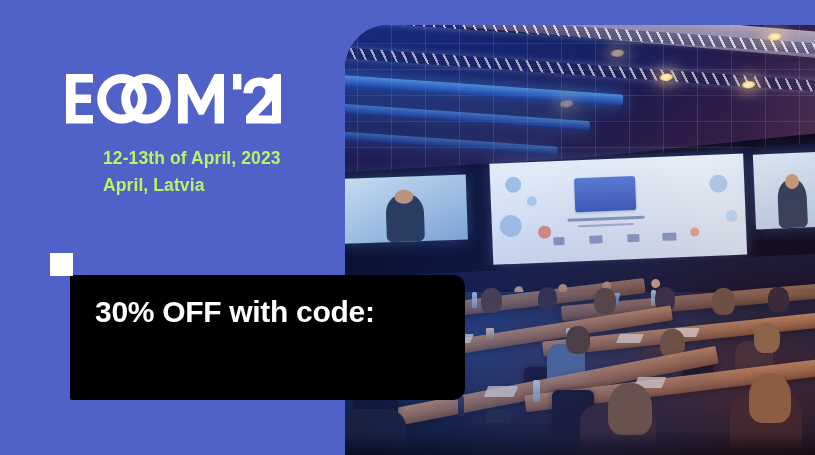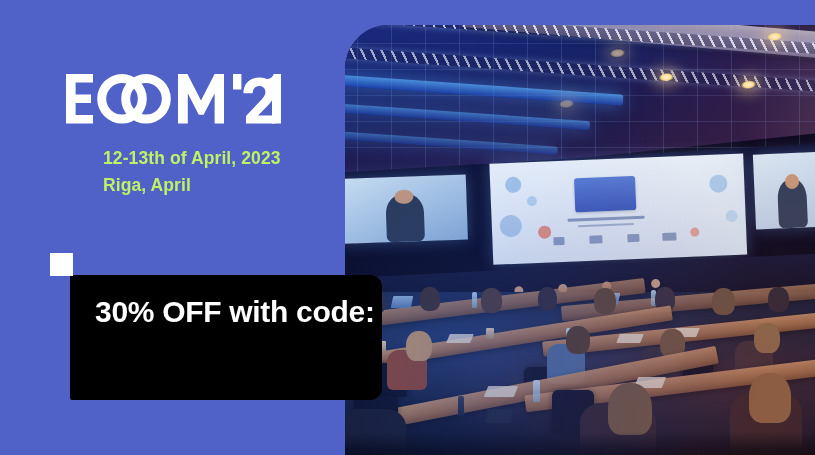--- a/index.html
+++ b/index.html
@@ -325,21 +325,21 @@
     width: 23px;
     height: 23px;
     background: #ffffff;
     z-index: 3;
   }
 
   .promo {
     position: absolute;
     left: 70px;
     top: 275px;
-    width: 312px;
+    width: 395px;
     height: 125px;
     background: #000000;
     border-radius: 2px 12px 12px 2px;
     z-index: 2;
   }
   .promo-line1 {
     position: absolute;
     left: 25px;
     top: 20px;
     color: #ffffff;
@@ -511,21 +511,21 @@
       <path d="M167 2 h8.4 v15.5 h-8.4 Z" fill="#ffffff"></path>
 
       <path d="M180 51.5 v-7.6 l15.6-16.4 c2.6-2.8 3.8-4.9 3.8-7.4 0-3.6-2.5-6-6.2-6 -3.9 0-6.4 2.6-6.6 7.1 h-9.2 c.2-9.6 6.6-15.6 15.9-15.6 9.4 0 15.6 5.6 15.6 14 0 5-2 8.7-6.6 13.4 l-10.2 10.4 h17.2 v8.1 Z" fill="#ffffff"></path>
 
       <path d="M212 51.5 V14.4 h-6.2 V7.2 c4.6-.3 7-2 7.8-5.2 H221 v49.5 Z" fill="#ffffff" transform="translate(-6,0)"></path>
     </svg>
   </div>
 
   <div class="meta">
     <div>12-13th of April, 2023</div>
-    <div>Riga, April</div>
+    <div>April, Latvia</div>
   </div>
 
   <div class="accent-square"></div>
 
   <div class="promo">
     <div class="promo-line1">30% OFF with code:</div>
   </div>
 
 </div>
 

